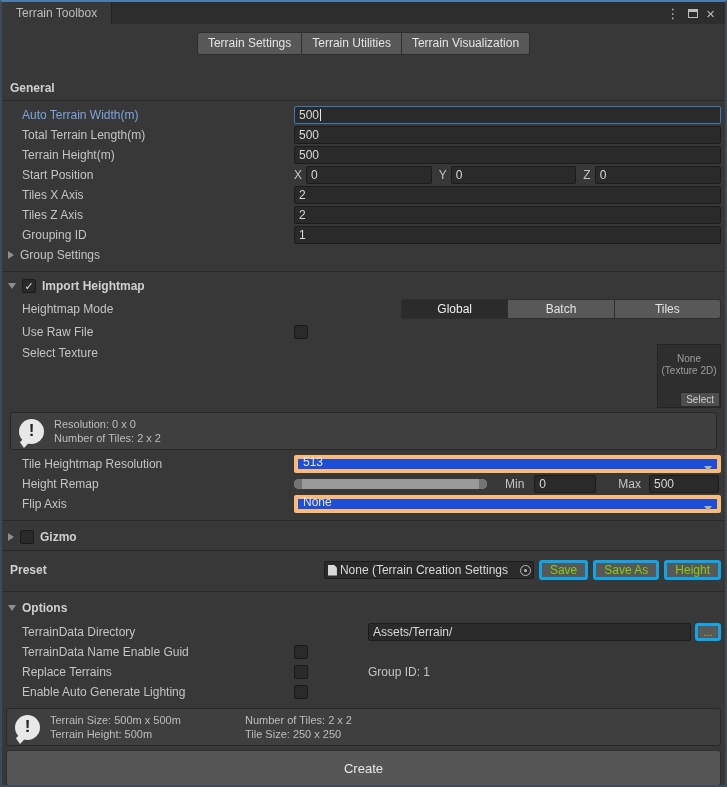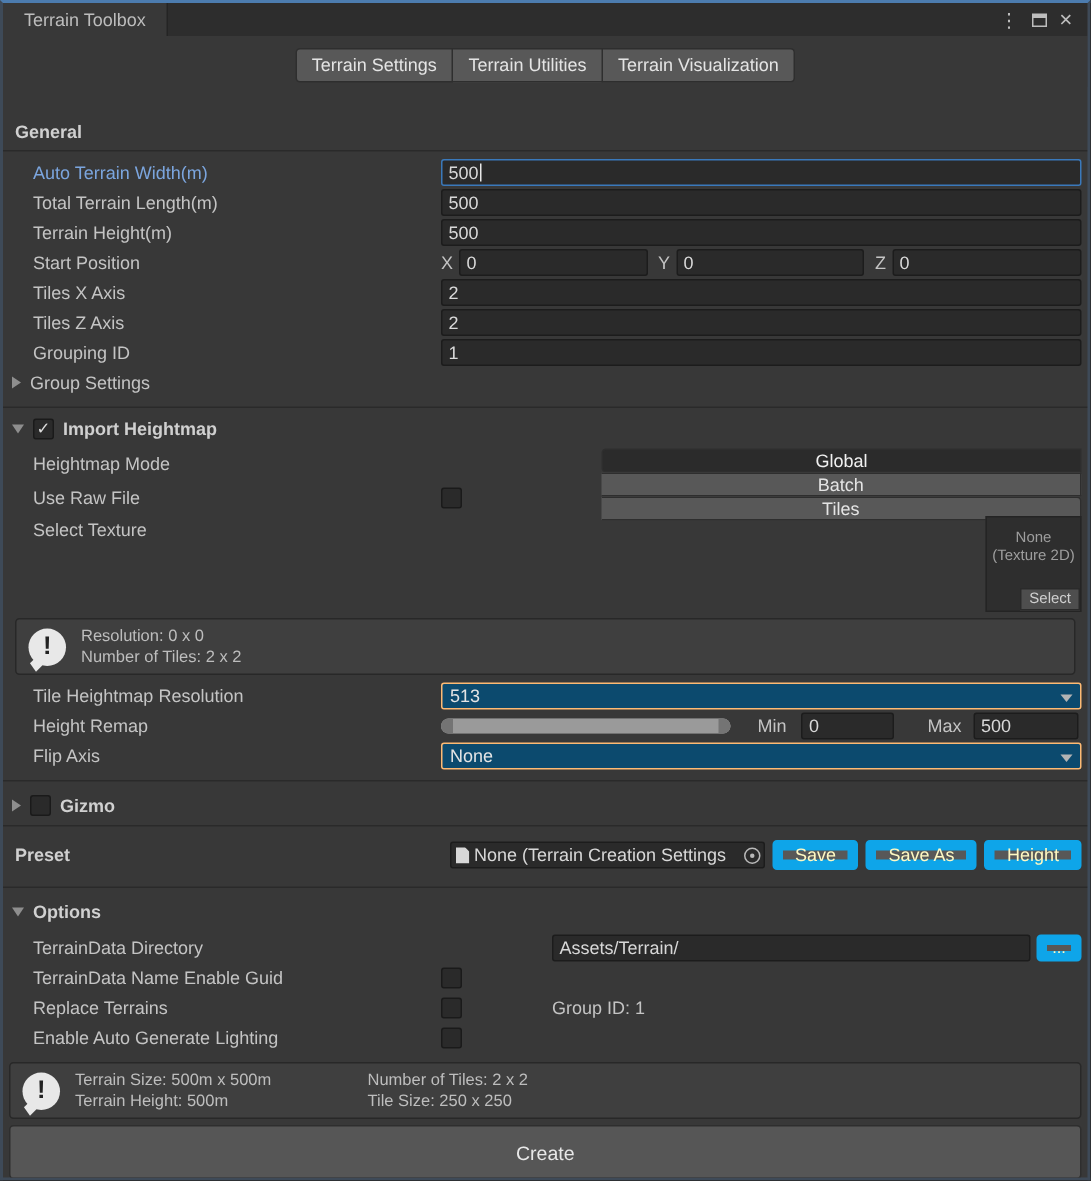--- a/index.html
+++ b/index.html
@@ -60,30 +60,30 @@
   .checkbox { width:14px; height:14px; background:#2a2a2a; border:1px solid #1a1a1a; border-radius:2px;
     display:flex; align-items:center; justify-content:center; flex:none; color:#dcdcdc; font-size:11px; line-height:1; }
 
   .tri-right { width:0; height:0; border-top:4px solid transparent; border-bottom:4px solid transparent; border-left:6px solid #8e8e8e; display:inline-block; flex:none; }
   .tri-down  { width:0; height:0; border-left:4px solid transparent; border-right:4px solid transparent; border-top:6px solid #8e8e8e; display:inline-block; flex:none; }
 
   .foldrow { display:flex; align-items:center; padding-left:6px; height:20px; gap:6px; }
   .foldrow .bold { font-weight:bold; color:#d0d0d0; }
 
   
-  .seg { display:flex; margin-left:auto; width:320px; height:20px;flex-direction:column; }
+  .seg { display:flex; margin-left:auto; width:320px; height:20px; }
   .seg-btn { flex:1; background:#585858; border:1px solid #2e2e2e; border-left-width:0; color:#e4e4e4;
     display:flex; align-items:center; justify-content:center; }
   .seg-btn:first-child { border-left-width:1px; border-radius:3px 0 0 3px; }
   .seg-btn:last-child { border-radius:0 3px 3px 0; }
   .seg-btn.selected { background:#2b2b2b; color:#f0f0f0; }
 
   
-  .dropdown { position:relative; background:#0c4a6e; border:1px solid #fdba74; border-radius:2px; height:18px;
-    flex:1; display:flex; align-items:center; padding:0 18px 0 5px; color:#e4e4e4; min-width:0; }
+  .dropdown { position:relative; background:#1d4ed8; border:4px solid #fdba74; border-radius:2px; height:18px;
+    flex:1; display:flex; align-items:flex-end; padding:0 18px 0 5px; color:#e4e4e4; min-width:0; }
   .dd-arrow { position:absolute; right:5px; top:7px; width:0; height:0;
     border-left:4px solid transparent; border-right:4px solid transparent; border-top:5px solid #b4b4b4; }
 
   
   .texture-row { height:66px; align-items:flex-start; padding-top:2px; }
   .texture-well { margin-left:auto; width:64px; height:64px; background:#2e2e2e; border:1px solid #242424;
     position:relative; flex:none; display:flex; flex-direction:column; align-items:center; padding-top:8px; }
   .texture-well .tex-line { font-size:10px; color:#9e9e9e; line-height:12px; }
   .tex-select { position:absolute; right:0; bottom:0; background:#4e4e4e; color:#cfcfcf; font-size:10px;
     padding:1px 5px; border:1px solid #2a2a2a; }
@@ -99,21 +99,21 @@
   .info-cols { display:flex; gap:0; flex:1; }
   .info-col1 { width:195px; }
 
   
   .mmslider { flex:1; height:10px; background:#5b5b5b; border-radius:5px; position:relative; min-width:60px; }
   .mm-fill { position:absolute; left:0; right:0; top:0; bottom:0; background:#9a9a9a; border-radius:5px; }
   .mm-handle-l { position:absolute; left:0; top:0; width:8px; height:10px; background:#747474; border-radius:5px 0 0 5px; }
   .mm-handle-r { position:absolute; right:0; top:0; width:8px; height:10px; background:#747474; border-radius:0 5px 5px 0; }
 
   
-  .btn { background:#585858; border:7px solid #0ea5e9; border-radius:3px; color:#fef9c3;
+  .btn { background:#585858; border:3px solid #0ea5e9; border-radius:3px; color:#84cc16;
     padding:2px 8px; font-size:12px; white-space:nowrap; display:inline-flex; align-items:center; justify-content:center; }
 
   
   .preset-row { display:flex; align-items:center; padding:0 4px 0 8px; height:22px; }
   .preset-label { font-weight:bold; color:#d0d0d0; }
   .obj-field { margin-left:auto; width:210px; height:18px; background:#2a2a2a; border:1px solid #1c1c1c;
     border-radius:2px; display:flex; align-items:center; padding:0 2px 0 3px; gap:3px; }
   .doc-icon { width:9px; height:11px; background:#d8d8d8; clip-path:polygon(0 0,65% 0,100% 30%,100% 100%,0 100%); flex:none; }
   .obj-text { flex:1; color:#d8d8d8; white-space:nowrap; overflow:hidden; }
   .picker-icon { width:11px; height:11px; border:1px solid #b8b8b8; border-radius:50%; flex:none;

